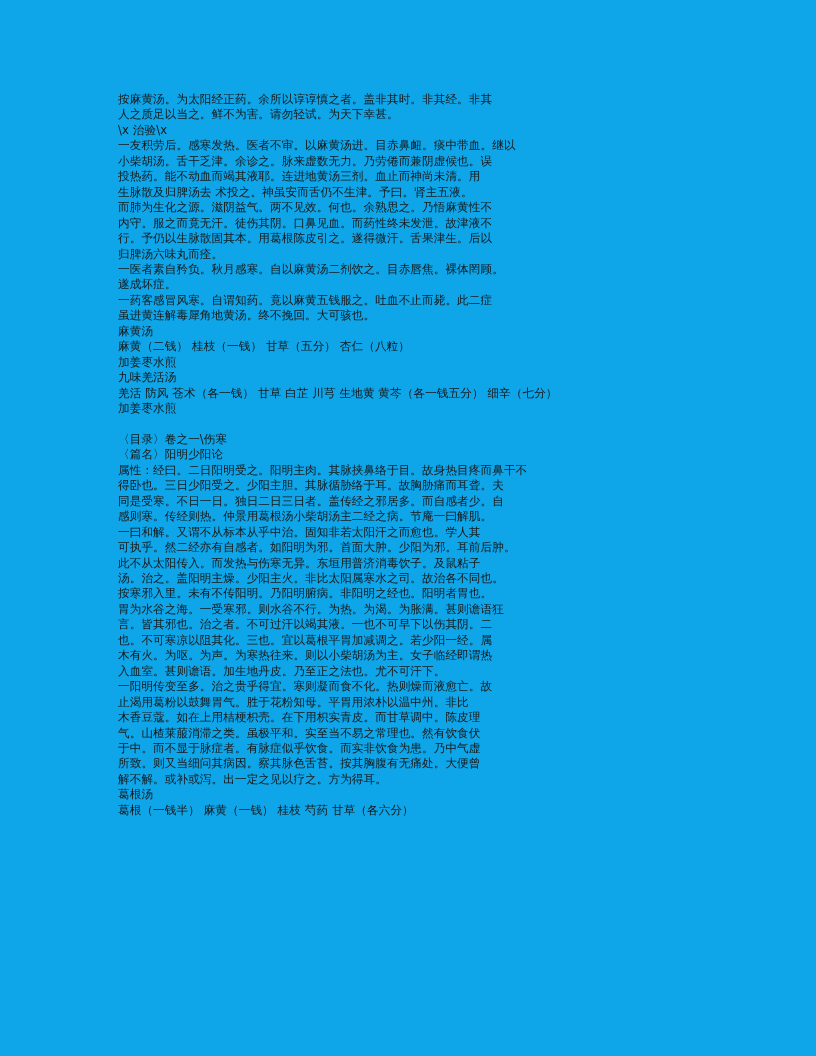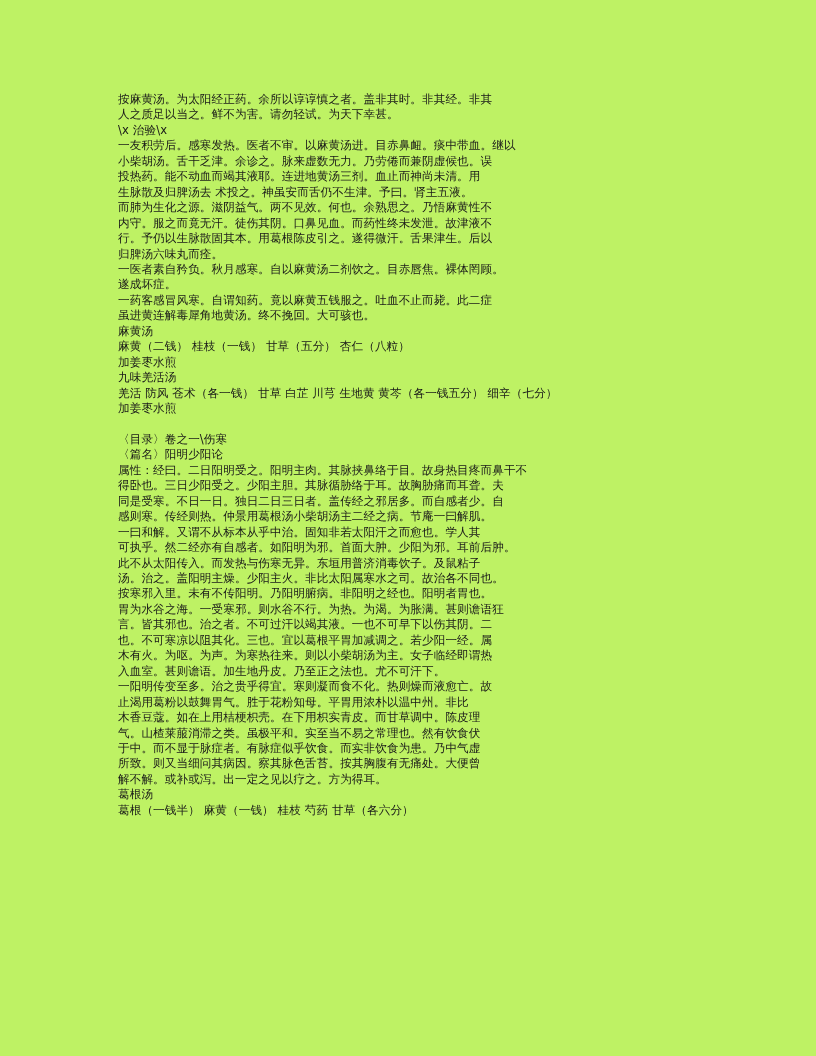--- a/index.html
+++ b/index.html
@@ -15,21 +15,21 @@
     font-family: "DejaVu Sans", "Liberation Sans", sans-serif;
     color: #000000;
     -webkit-font-smoothing: antialiased;
   }
   #page {
     position: relative;
     width: 816px;
     height: 1056px;
     box-sizing: border-box;
     padding: 92px 96px 96px 118px;
-    background: #bef264;
+    background: #0ea5e9;
   }
   .doc-body {
     font-size: 11.6px;
     line-height: 15.45px;
     letter-spacing: 0.1px;
     color: #181818;
     white-space: pre-wrap;
     word-break: break-all;
   }
   .line {

